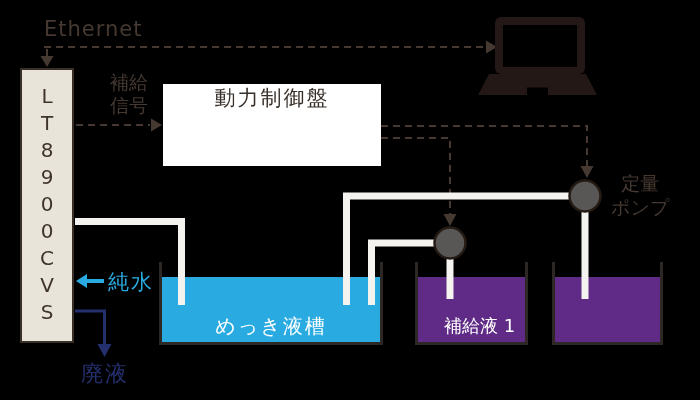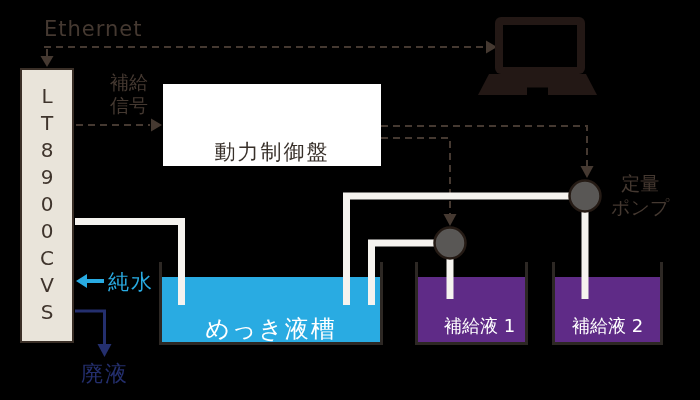--- a/index.html
+++ b/index.html
@@ -17,26 +17,26 @@
     border:2px solid #3a2f27;box-sizing:border-box;
     display:flex;align-items:center;justify-content:center;
   }
   .device-text{
     writing-mode:vertical-lr;text-orientation:upright;
     font-size:20px;letter-spacing:3px;color:#3f342c;line-height:1;
   }
   .lbl-supply{left:86px;top:71px;width:62px;text-align:right;font-size:19px;line-height:1.22;}
   .panel{
     left:163px;top:84px;width:218px;height:82px;background:#ffffff;
-    display:flex;align-items:flex-end;justify-content:center;
+    display:flex;align-items:flex-start;justify-content:center;
     font-size:21px;letter-spacing:2px;color:#38302a;
   }
   .lbl-pump{left:611px;top:172px;font-size:19px;line-height:1.25;text-align:center;}
   .tank-label{position:absolute;color:#ffffff;text-align:center;}
-  .lbl-mekki{left:162px;top:313px;width:218px;font-size:24px;letter-spacing:2px;}
+  .lbl-mekki{left:162px;top:313px;width:218px;font-size:20px;letter-spacing:2px;}
   .lbl-t1{left:418px;top:314px;width:107px;font-size:18px;padding-left:8px;}
   .lbl-t2{left:555px;top:314px;width:105px;font-size:18px;}
   .lbl-junsui{left:108px;top:268px;font-size:21px;color:#29abe2;letter-spacing:2px;}
   .lbl-haieki{left:81px;top:359px;font-size:22px;color:#242f6e;letter-spacing:2px;}
 </style>
 </head>
 <body>
 
 <div class="stage">
 
@@ -108,18 +108,17 @@
 
   <div class="abs panel">
     <span>動力制御盤</span>
   </div>
 
   <div class="lbl lbl-pump">定量
 ポンプ</div>
 
   <div class="tank-label lbl-mekki">めっき液槽</div>
   <div class="tank-label lbl-t1">補給液 1</div>
-  <div class="tank-label lbl-t2">補給液 2</div>
 
   <div class="lbl lbl-haieki">廃液</div>
   <div class="lbl lbl-junsui">純水</div>
 
 </div>
 
 </body></html>

